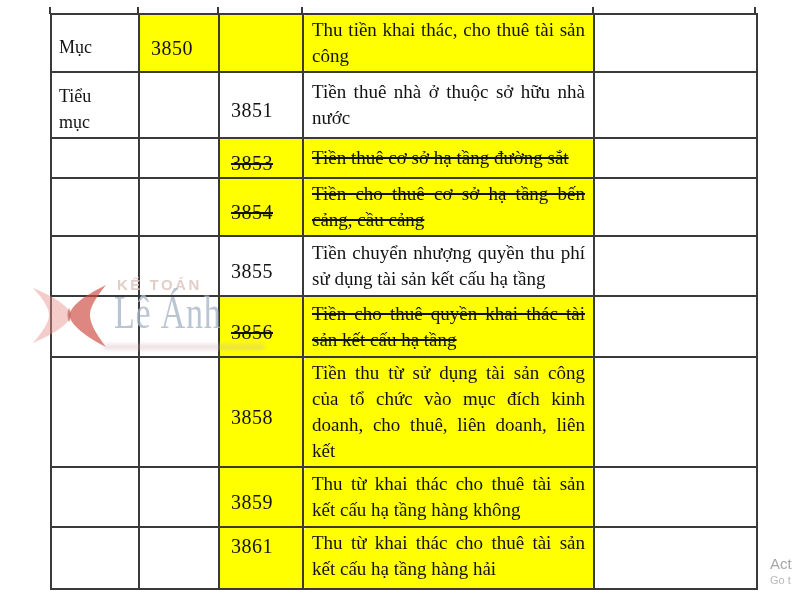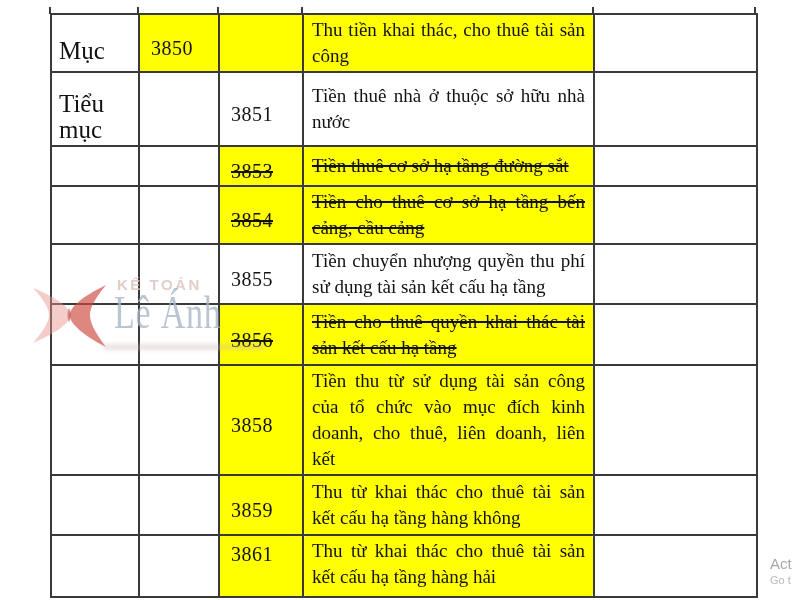--- a/index.html
+++ b/index.html
@@ -24,21 +24,21 @@
     width:706px;
     border-collapse:collapse;
     table-layout:fixed;
   }
   .doc-table td{
     border:2px solid var(--border);
     vertical-align:middle;
     color:#121212;
     overflow:hidden;
   }
-  .c-level{font-size:25px;line-height:26px;padding:18px 14px 2px 7px;}
+  .c-level{font-size:18px;line-height:26px;padding:10px 14px 2px 7px;}
   .c-code {font-size:20px;line-height:24px;padding:12px 4px 2px 11px;letter-spacing:.5px;}
   .c-desc {font-size:19px;line-height:26px;padding:2px 8px;text-align:justify;text-align-last:left;border-radius:6px;}
   .c-note {padding:0;}
   .hl{background:var(--hl);}
   .strike{text-decoration:line-through;text-decoration-thickness:2px;}
   .doc-table tr:last-child td{vertical-align:top;}
   .doc-table tr:last-child .c-code{padding-top:6px;}
   
   .stub{position:absolute;top:7px;width:2px;height:7px;background:var(--border);}
   

